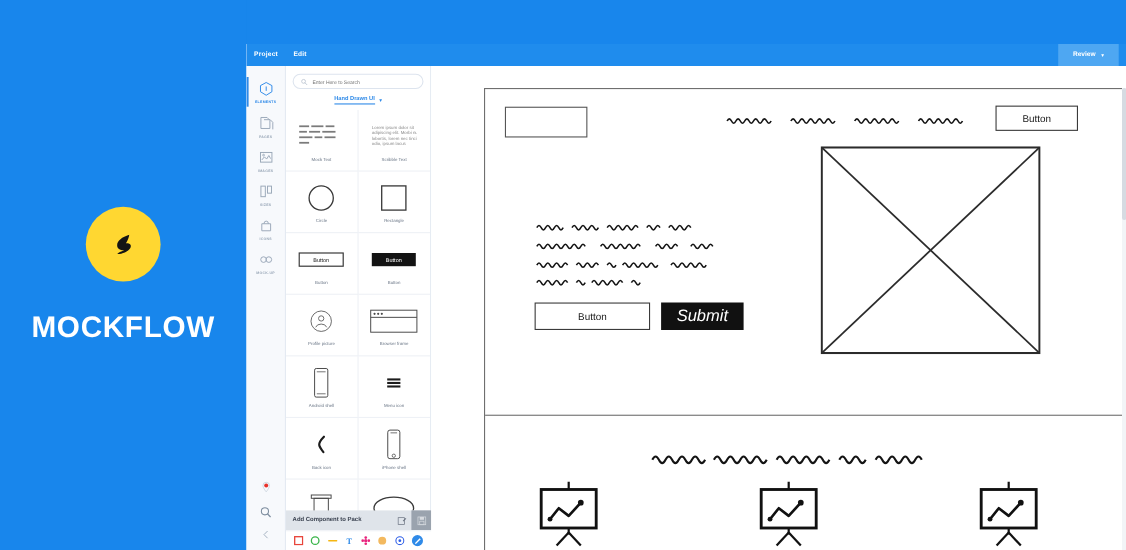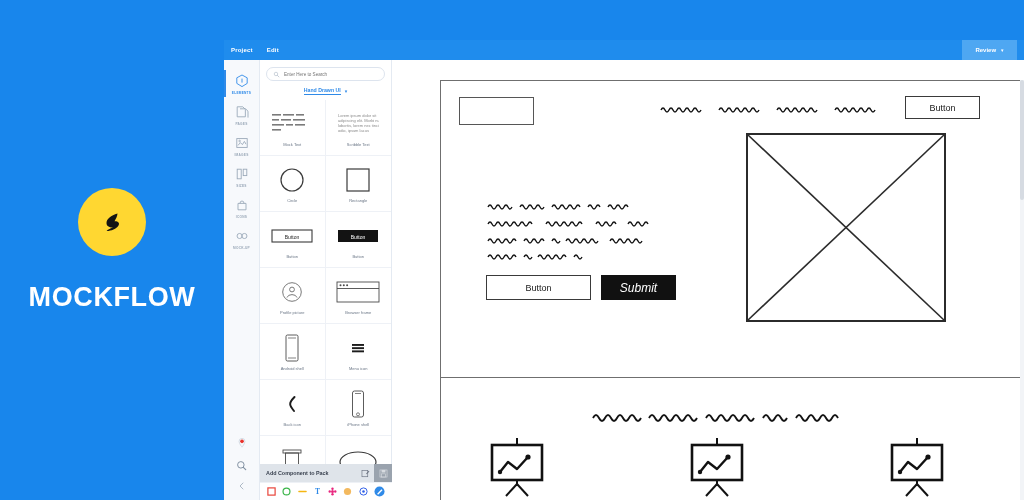--- a/index.html
+++ b/index.html
@@ -175,21 +175,21 @@
     position:absolute; left:45px; top:194px; width:105px; height:25px;
     border:1.5px solid #3a3a3a; display:flex; align-items:center; justify-content:center;
     cursor:pointer;
   }
   #btn-outline .btxt{ font-size:9px; color:#1a1a1a; }
   #btn-submit{
     position:absolute; left:160px; top:194px; width:75px; height:25px;
     background:#111111; display:flex; align-items:center; justify-content:center;
     cursor:pointer;
   }
-  #btn-submit .btxt{ font-size:12px; color:#ffffff; font-style:italic; }
+  #btn-submit .btxt{ font-size:15px; color:#ffffff; font-style:italic; }
   #img-placeholder{ position:absolute; left:305px; top:52px; }
   #section-heading{ position:absolute; left:150px; top:328px; }
   .feature{ position:absolute; top:355px; }
 
   
   #canvas-scroll{
     position:absolute; right:0; top:20px; width:4px; height:440px; background:#f2f4f7;
   }
   #canvas-scroll .thumb{
     position:absolute; top:0; left:0; width:4px; height:120px; background:#d6dbe2; border-radius:2px;

